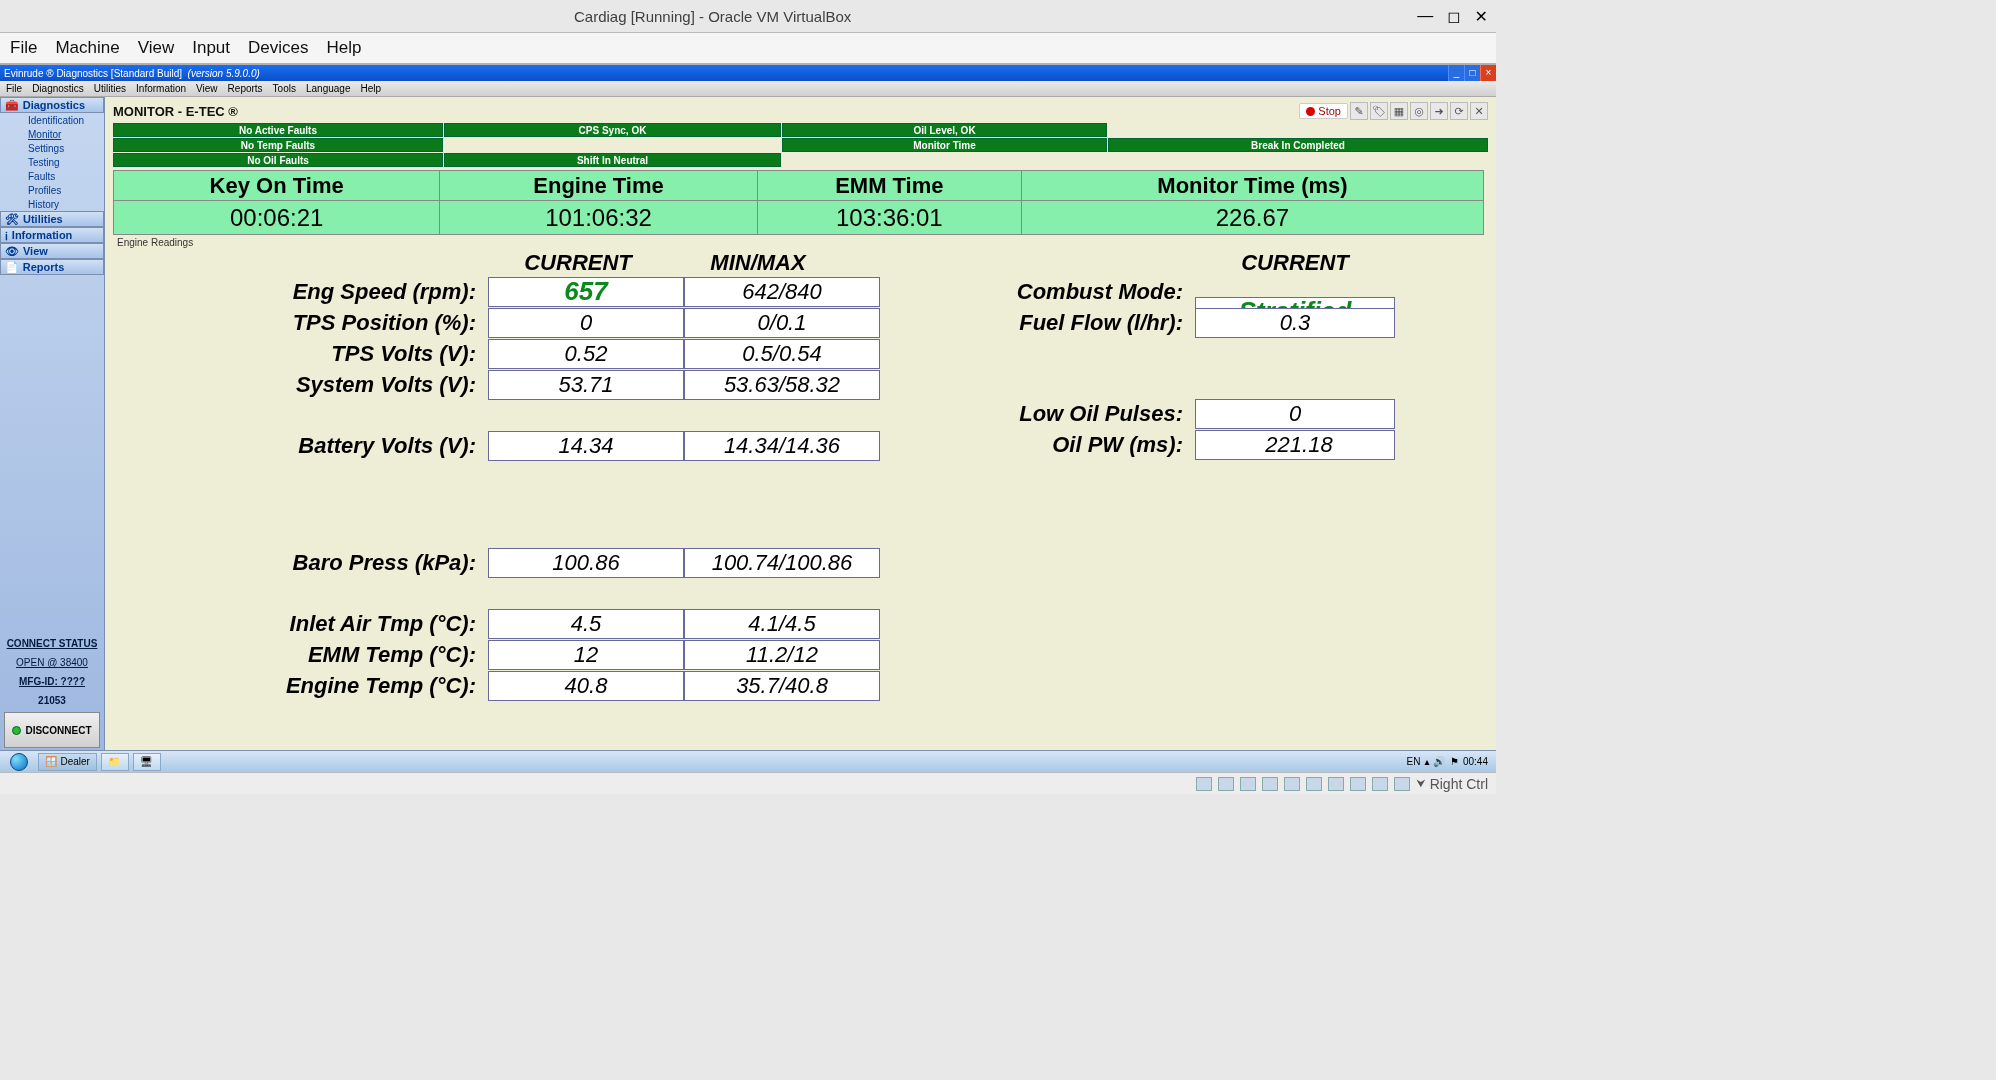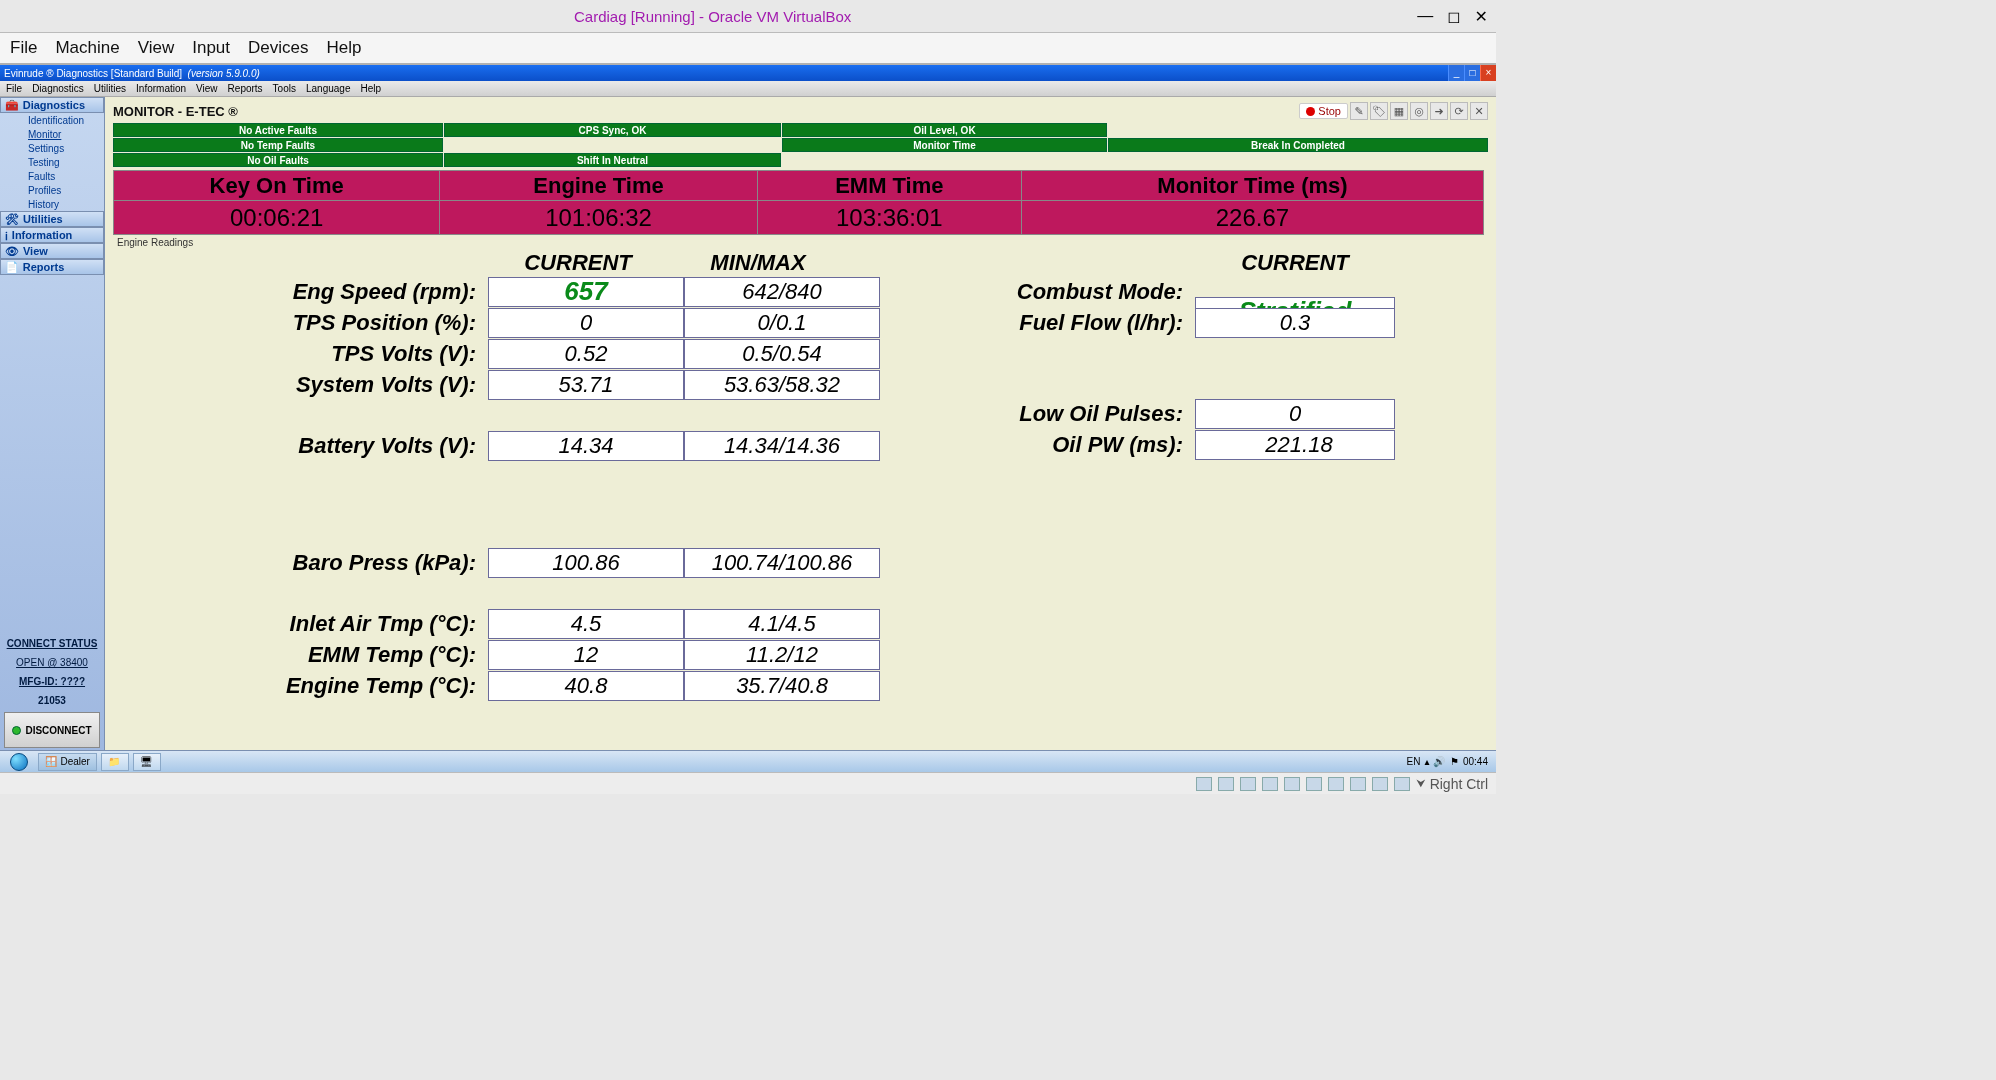--- a/index.html
+++ b/index.html
@@ -1,20 +1,20 @@
 <!DOCTYPE html>
 <html><head>
 <meta charset="utf-8">
 <style>
   * { box-sizing: border-box; margin: 0; padding: 0; }
   body { font-family: Tahoma, Arial, sans-serif; background: #e8e8e8; width: 1496px; height: 810px; overflow: hidden; }
 
   
   .vb-titlebar { height: 33px; background: #e8e8e8; display: flex; align-items: center; padding: 0 8px; border-bottom: 1px solid #bbb; }
-  .vb-title { flex: 1; text-align: center; font-size: 15px; color: #a21caf; }
+  .vb-title { flex: 1; text-align: center; font-size: 15px; color: #404040; }
   .vb-controls { display: flex; gap: 14px; font-size: 16px; }
   .vb-controls span { cursor: default; }
   .vb-menubar { height: 32px; background: #f5f5f5; display: flex; align-items: center; gap: 18px; padding: 0 10px; font-size: 17px; color: #111; border-bottom: 2px solid #b0b0b0; }
   .vb-menubar span { cursor: default; }
 
   
   .guest-titlebar { height: 16px; background: linear-gradient(#1a6ef0,#0b4fc9); color: #fff; font-size: 10px; display: flex; align-items: center; padding: 0 4px; position: relative; }
   .guest-titlebar .text { white-space: nowrap; }
   .guest-title-controls { position: absolute; right: 0; top: 0; height: 16px; display: flex; }
   .guest-title-controls div { width: 16px; height: 16px; font-size: 10px; text-align: center; line-height: 16px; }
@@ -48,21 +48,21 @@
   .tb-stop .red-dot { width: 9px; height: 9px; background: #d00; border-radius: 50%; }
   .tb-icon { width: 18px; height: 18px; background: #e8e8e8; border: 1px solid #bbb; display: inline-flex; align-items: center; justify-content: center; font-size: 11px; color: #555; }
 
   
   .status-grid { display: grid; grid-template-columns: 330px 337px 325px 380px; grid-template-rows: 14px 14px 14px; gap: 1px; margin-top: 2px; }
   .status-cell { background: #0a7a1a; color: #fff; font-size: 10px; font-weight: bold; text-align: center; line-height: 14px; border: 1px solid #063; }
   .status-cell.empty { background: transparent; border: none; }
 
   
   .time-table { margin-top: 3px; border-collapse: collapse; width: calc(100% - 4px); }
-  .time-table td { border: 1px solid #888; background: #be185d; text-align: center; font-family: Verdana, Arial, sans-serif; }
+  .time-table td { border: 1px solid #888; background: #86efac; text-align: center; font-family: Verdana, Arial, sans-serif; }
   .time-table .th td { font-size: 22px; font-weight: bold; height: 30px; }
   .time-table .tv td { font-size: 24px; height: 34px; }
 
   .group-label { font-size: 10px; color: #333; margin: 2px 0 0 4px; }
 
   
   .readings { display: flex; margin-top: 2px; gap: 52px; font-style: italic; }
   .col-left { width: 800px; }
   .col-right { flex: 1; }
 

